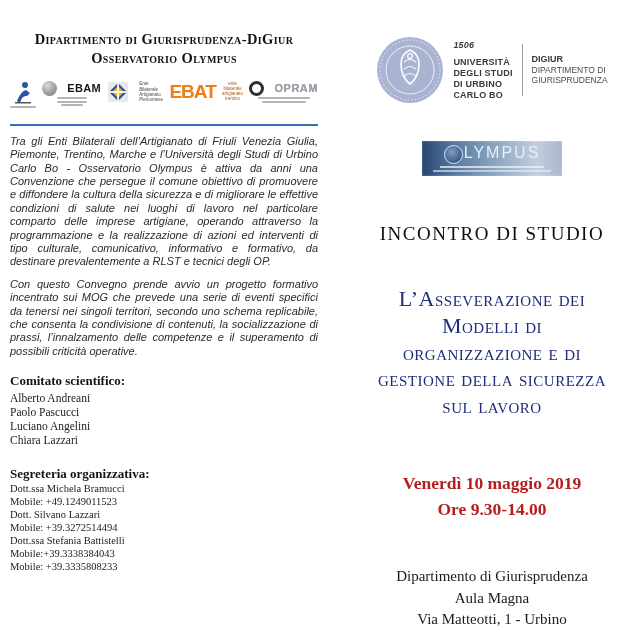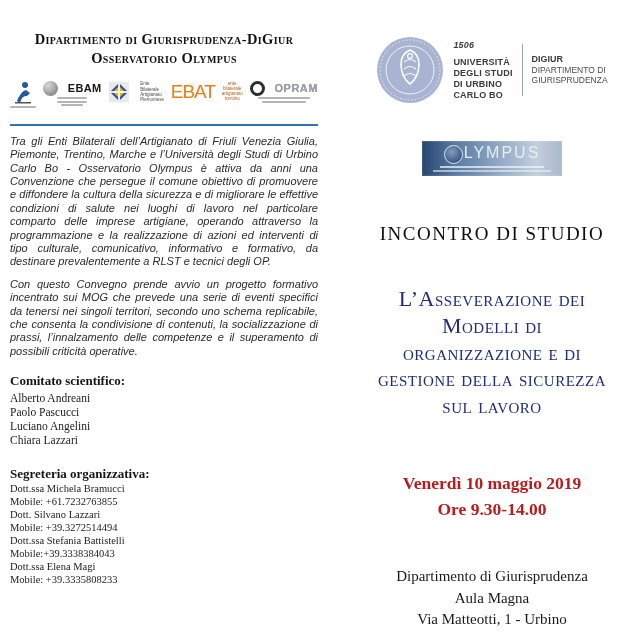--- a/index.html
+++ b/index.html
@@ -17,21 +17,21 @@
   .micro-bar{height:2px;background:#b5b5b5;border-radius:1px;margin-top:1.5px;}
   .fig-svg{display:block;}
   .sphere{width:15px;height:15px;border-radius:50%;
           background:radial-gradient(circle at 35% 30%,#d9d9d9,#8f8f8f 70%,#6f6f6f);}
   .ebam-word{font-family:"Liberation Sans",sans-serif;font-weight:bold;
              font-size:11px;color:#161616;letter-spacing:.3px;}
   .pie-text,.tn-text{font-family:"Liberation Sans",sans-serif;font-size:4.5px;
              line-height:1.15;text-align:left;}
   .pie-text{color:#4a4a4a;}
   .tn-text{color:#b05c1a;}
-  .ebat-word{font-family:"Liberation Sans",sans-serif;font-weight:400;font-size:19px;
+  .ebat-word{font-family:"Liberation Sans",sans-serif;font-weight:700;font-size:19px;
              color:#ee7c17;letter-spacing:-1px;}
   .opram-ring{width:9px;height:9px;border:3px solid #2f2f2f;border-radius:50%;background:#fff;}
   .opram-word{font-family:"Liberation Sans",sans-serif;font-weight:800;font-size:11px;
               color:#9fa5ad;letter-spacing:.5px;
               text-shadow:0 0 .6px #70767e;}
   .blue-rule{height:2px;background:#2e74b5;margin-top:5px;}
   .para{font-family:"Liberation Sans",sans-serif;font-style:italic;font-size:11px;
         line-height:13.4px;text-align:justify;color:#2b2b2b;margin:9px 0 0 0;}
   .sec-head{font-weight:bold;font-size:13px;margin-top:15px;color:#151515;}
   .member{font-size:11.5px;line-height:14px;color:#222;}
@@ -146,26 +146,25 @@
     <div class="members">
       <div class="member">Alberto Andreani</div>
       <div class="member">Paolo Pascucci</div>
       <div class="member">Luciano Angelini</div>
       <div class="member">Chiara Lazzari</div>
     </div>
 
     <div class="sec-head seg-gap">Segreteria organizzativa:</div>
     <div>
       <div class="seg-line">Dott.ssa Michela Bramucci</div>
-      <div class="seg-line">Mobile: +61.7232763855</div>
+      <div class="seg-line">Mobile: +49.1249011523</div>
       <div class="seg-line">Dott. Silvano Lazzari</div>
       <div class="seg-line">Mobile: +39.3272514494</div>
       <div class="seg-line">Dott.ssa Stefania Battistelli</div>
       <div class="seg-line">Mobile:+39.3338384043</div>
-      <div class="seg-line">Dott.ssa Elena Magi</div>
       <div class="seg-line">Mobile: +39.3335808233</div>
     </div>
   </div>
 
   <div class="col-right">
 
     <div class="uni-block">
       <svg width="68" height="68" viewBox="0 0 68 68">
         <circle cx="34" cy="34" r="33" fill="#a9b3d2"></circle>
         <circle cx="34" cy="34" r="24" fill="none" stroke="#ffffff" stroke-width="1" opacity=".8"></circle>

